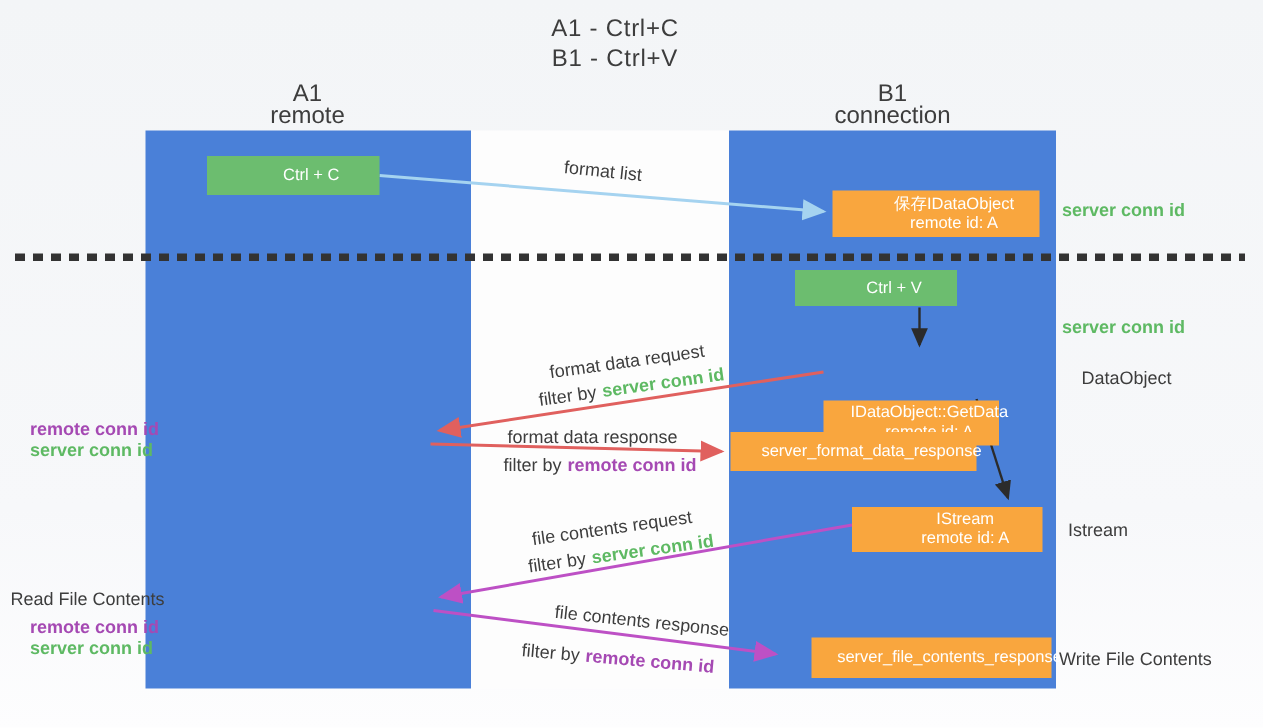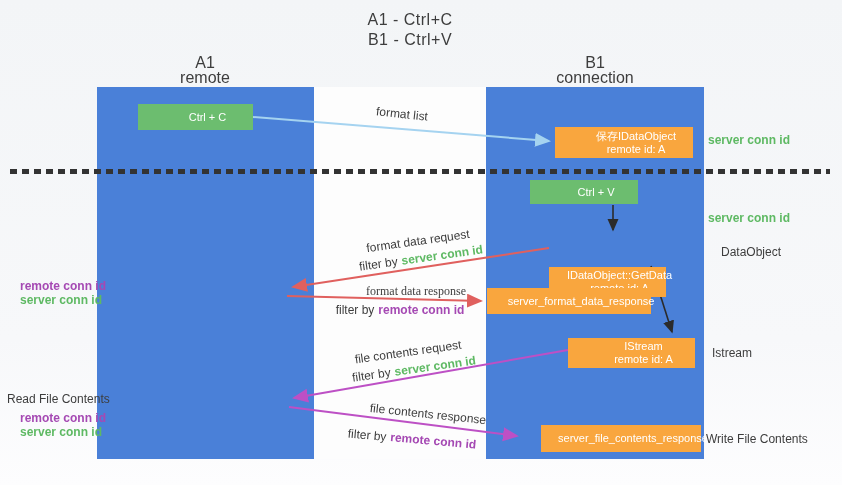--- a/index.html
+++ b/index.html
@@ -118,21 +118,21 @@
   </div>
 
   <div class="abs edge-label" style="left:418px;top:241px;transform:translate(-50%,-50%) rotate(-8deg);">
     <span>format data request</span>
   </div>
   <div class="abs edge-label" style="left:421px;top:258px;transform:translate(-50%,-50%) rotate(-8deg);">
     <span>filter by</span>
     <span class="green-t">server conn id</span>
   </div>
 
-  <div class="abs edge-label" style="left:416px;top:291px;transform:translate(-50%,-50%);font-family:Liberation Serif, serif;">
+  <div class="abs edge-label" style="left:395px;top:291px;transform:translate(-50%,-50%);">
     <span>format data response</span>
   </div>
   <div class="abs edge-label" style="left:400px;top:310px;transform:translate(-50%,-50%);">
     <span>filter by</span>
     <span class="purple-t">remote conn id</span>
   </div>
 
   <div class="abs edge-label" style="left:408px;top:352px;transform:translate(-50%,-50%) rotate(-8deg);">
     <span>file contents request</span>
   </div>

